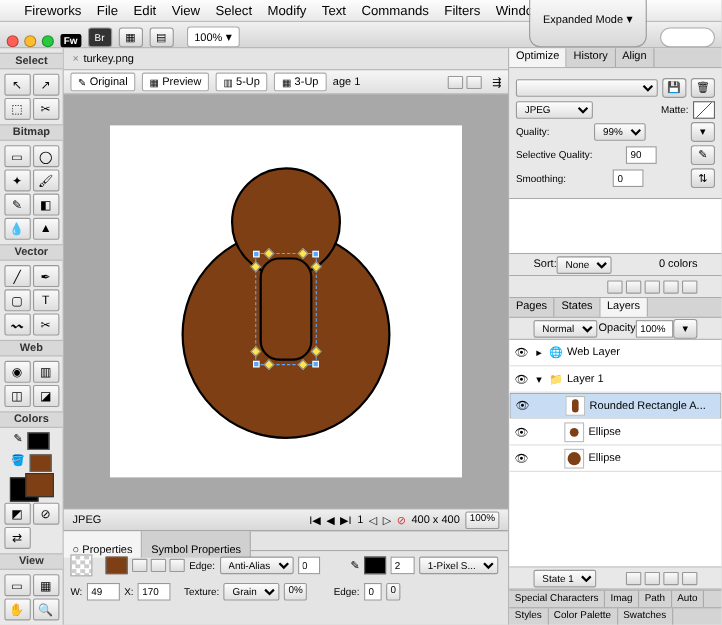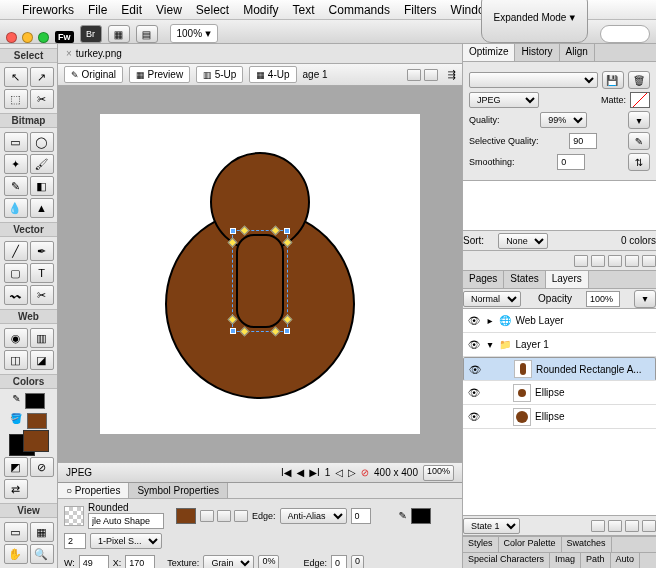--- a/index.html
+++ b/index.html
@@ -37,34 +37,34 @@
 .ellipse-big{position:absolute;width:190px;height:190px;border-radius:50%;background:#7d3f13;border:2px solid #000;left:65px;top:95px}
 .ellipse-small{position:absolute;width:100px;height:100px;border-radius:50%;background:#7d3f13;border:2px solid #000;left:110px;top:38px}
 .rrect{position:absolute;width:48px;height:94px;border-radius:18px;background:#7d3f13;border:2px solid #000;left:136px;top:120px}
 .sel-box{position:absolute;border:1px dashed #5aa7ff;left:132px;top:116px;width:56px;height:102px}
 .handle{position:absolute;width:6px;height:6px;background:#5aa7ff;border:1px solid #fff}
 .dmd{position:absolute;width:7px;height:7px;background:#ffe44d;border:1px solid #888;transform:rotate(45deg)}
 .statusbar{height:20px;background:linear-gradient(#f0f0f0,#d8d8d8);border-top:1px solid #aaa;display:flex;align-items:center;padding:0 8px;gap:8px;font-size:9px}
 .statusbar .nav{margin-left:auto;display:flex;gap:5px;align-items:center}
 .props{height:86px;background:#e4e4e4;border-top:1px solid #999;display:flex;flex-direction:column}
 .ptabs{display:flex;height:18px;border-bottom:1px solid #aaa}
-.ptab{padding:2px 8px;font-size:10px;background:#d0d0d0;border-right:1px solid #aaa}
+.ptab{padding:12px 8px;font-size:10px;background:#d0d0d0;border-right:1px solid #aaa}
 .ptab.active{background:#f4f4f4}
 .prow{display:flex;align-items:center;gap:4px;padding:3px 6px;flex-wrap:wrap}
 .pinput{height:16px;border:1px solid #999;background:#fff;padding:0 3px;font-size:9px}
 .plabel{font-size:9px}
 .panels{width:194px;background:#e4e4e4;border-left:1px solid #aaa;display:flex;flex-direction:column}
 .panel-tabs{display:flex;height:18px;background:#d4d4d4;border-bottom:1px solid #aaa}
 .panel-tabs span{padding:2px 6px;font-size:10px;border-right:1px solid #aaa}
 .panel-tabs span.active{background:#f4f4f4}
 .opt-body{padding:6px;background:#e8e8e8;border-bottom:1px solid #aaa}
 .opt-row{display:flex;align-items:center;gap:4px;margin:3px 0;justify-content:space-between}
 .opt-row label{font-size:9px}
 .sel{height:16px;border:1px solid #999;background:linear-gradient(#fdfdfd,#e0e0e0);font-size:9px;padding:0 3px;border-radius:2px}
-.sortbar{height:20px;background:#e8e8e8;border-bottom:1px solid #aaa;display:flex;align-items:center;padding:0 0;gap:14px;font-size:9px}
+.sortbar{height:20px;background:#e8e8e8;border-bottom:1px solid #aaa;display:flex;align-items:center;padding:0 22px;gap:0;font-size:9px}
 .layerlist{flex:1;background:#fff;overflow:auto;border-bottom:1px solid #aaa}
 .lrow{display:flex;align-items:center;height:24px;border-bottom:1px solid #ddd;padding:0 4px;gap:4px;font-size:10px}
 .lrow.sel{background:#c8ddf4}
 .eye{width:14px;text-align:center}
 .fold{width:10px;text-align:center}
 .thumb{width:18px;height:18px;background:#fff;border:1px solid #bbb;display:flex;align-items:center;justify-content:center}
 .thumb .c{width:12px;height:12px;border-radius:50%;background:#7d3f13}
 .thumb .r{width:6px;height:12px;border-radius:3px;background:#7d3f13}
 .bottom-tabs{display:flex;height:16px;background:#d4d4d4;border-top:1px solid #aaa}
 .bottom-tabs span{padding:1px 5px;font-size:9px;border-right:1px solid #aaa;white-space:nowrap}
@@ -169,21 +169,21 @@
 
   <div class="center">
     <div class="doc-tab">
         <span class="x">×</span>
         <span>turkey.png</span>
       </div>
     <div class="viewbar">
       <div class="vtab">✎ <span>Original</span></div>
       <div class="vtab">▦ <span>Preview</span></div>
       <div class="vtab">▥ <span>5-Up</span></div>
-      <div class="vtab">▦ <span>4-Up</span></div>
+      <div class="vtab">▦ <span>3-Up</span></div>
       <span>age 1</span>
       <div class="mini-icons" style="margin-left:auto">
           <div></div>
           <div></div>
         </div>
       <span style="margin-left:4px">⇶</span>
     </div>
     <div class="canvas-wrap">
       <div class="canvas">
         <div class="ellipse-big"></div>
@@ -219,24 +219,20 @@
         <span class="sel">100%</span>
       </div>
     </div>
     <div class="props">
       <div class="ptabs">
         <div class="ptab active">○ <span>Properties</span></div>
         <div class="ptab">Symbol Properties</div>
       </div>
       <div class="prow">
         <div style="width:20px;height:20px;border:1px solid #aaa;background:repeating-conic-gradient(#ccc 0 25%,#fff 0 50%) 0 0/8px 8px"></div>
-        <div>
-          <div>Rounded</div>
-          <input class="pinput" style="width: 76px;" value="jle Auto Shape">
-        </div>
         <div class="swatch sw-brown" style="margin-left:8px"></div>
         <div class="mini-icons">
             <div></div>
             <div></div>
             <div></div>
           </div>
         <span class="plabel">Edge:</span>
           <select class="sel"><option>Anti-Alias</option></select>
         <input class="pinput" style="width: 20px;" value="0">
         <span style="width:14px"></span>
@@ -361,24 +357,24 @@
     <div class="sortbar">
         <select class="sel"><option>State 1</option></select>
         <div class="mini-icons" style="margin-left:auto">
           <div></div>
           <div></div>
           <div></div>
           <div></div>
         </div>
       </div>
     <div class="bottom-tabs">
-        <span>Styles</span>
-        <span>Color Palette</span>
-        <span>Swatches</span>
-      </div>
-    <div class="bottom-tabs">
         <span>Special Characters</span>
         <span>Imag</span>
         <span>Path</span>
         <span>Auto</span>
       </div>
+    <div class="bottom-tabs">
+        <span>Styles</span>
+        <span>Color Palette</span>
+        <span>Swatches</span>
+      </div>
   </div>
 </div>
 
 </body></html>

